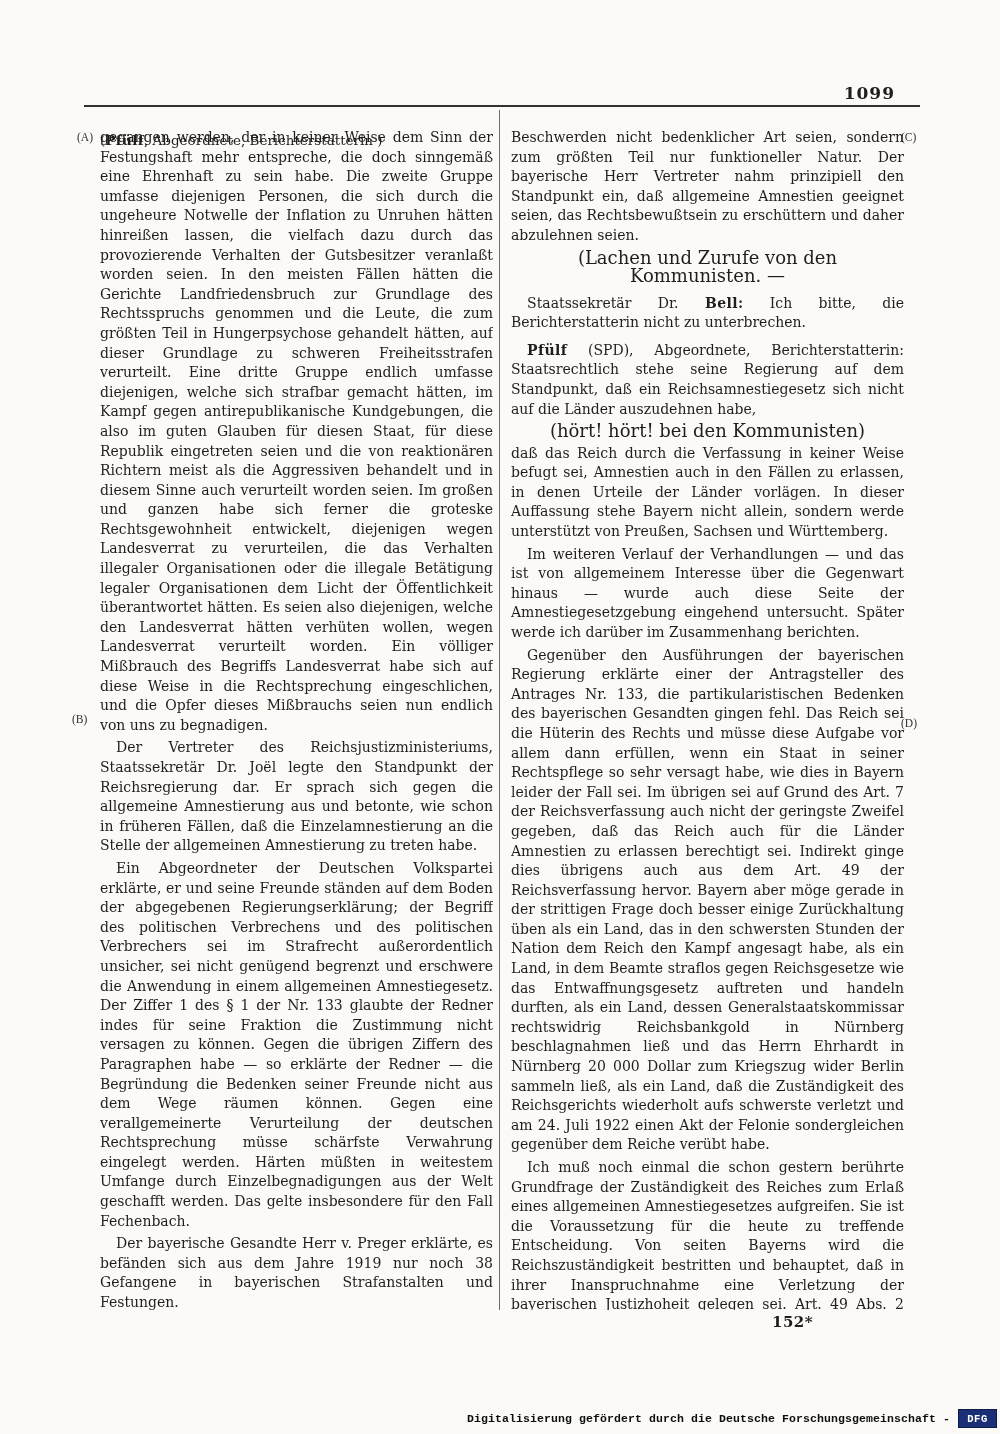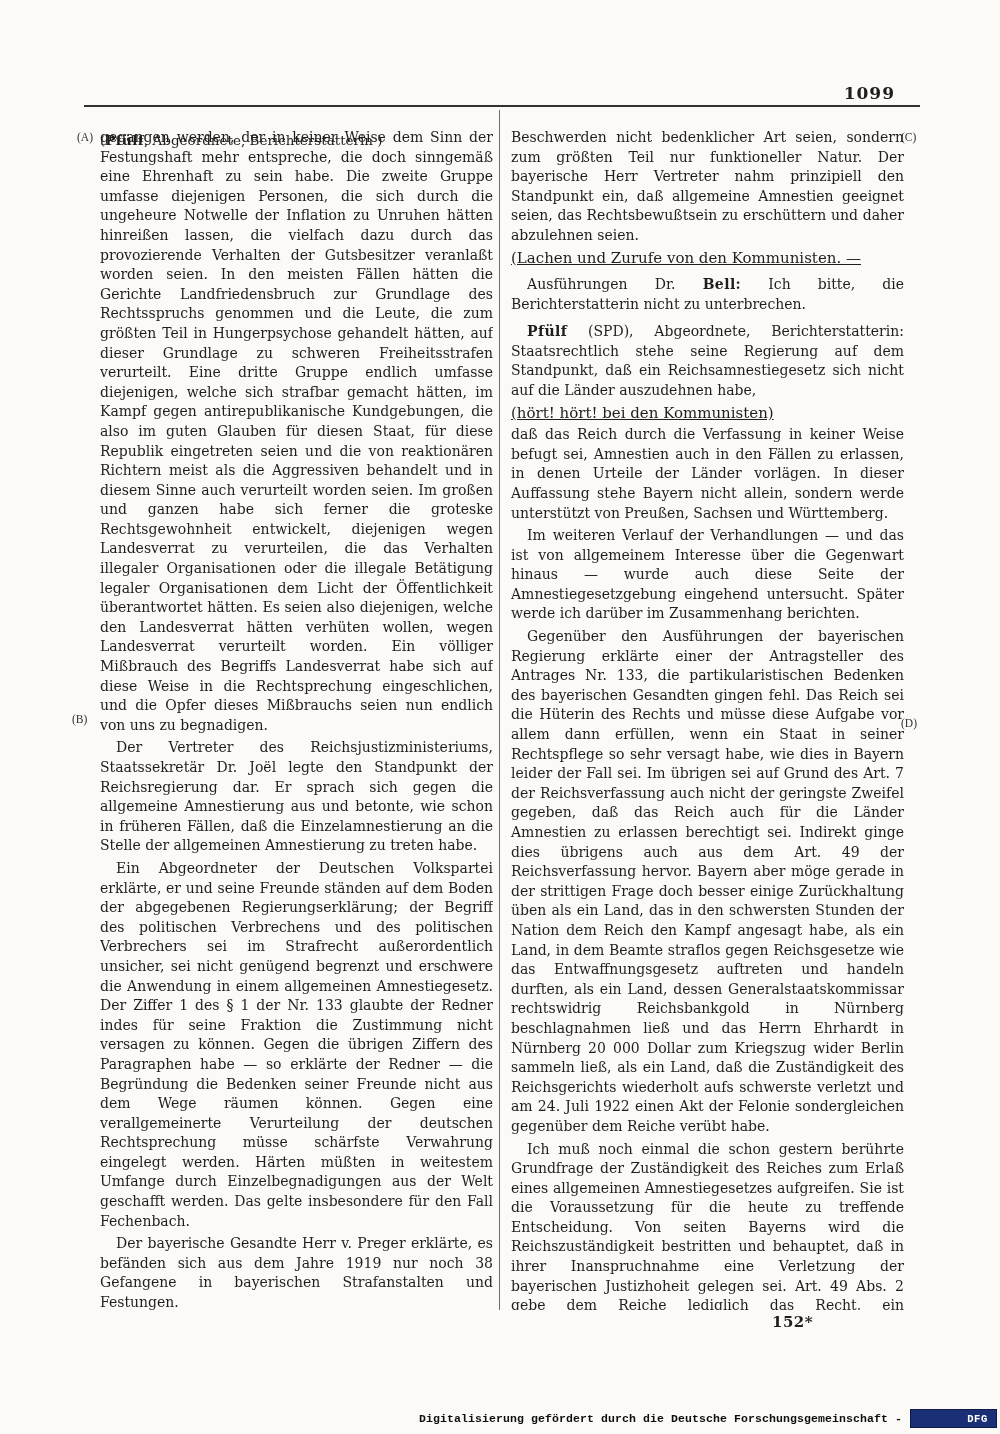--- a/index.html
+++ b/index.html
@@ -42,23 +42,22 @@
   .col{width:393px;overflow:hidden;font-size:14px;line-height:19.6px;}
   .col-divider{
     position:absolute;top:110px;left:499px;width:1px;height:1200px;
     background:#6f6d68;
   }
   .col p{margin:0;text-align:justify;}
   .col p.indent{text-indent:1.15em;}
   .col p.gap{margin-top:3px;}
   .col p.speech{margin-top:8px;text-indent:1.15em;}
   .interjection{
-    font-size:15px;line-height:18.5px;
+    text-align:center;font-size:18px;line-height:18.5px;
     margin:3px 0;
-    text-decoration:underline;
   }
   .blockquote{margin-left:30px;}
   .bold-name{font-weight:bold;letter-spacing:.4px;}
   
   .margin-letter{
     position:absolute;
     font-family:"Liberation Serif",serif;
     font-size:11.5px;color:#33312e;
   }
   .ml-a{left:77px;top:131px;}
@@ -78,21 +77,20 @@
   }
   .dfg-credit{
     font-size:11.5px;font-weight:bold;color:#0d0d0d;letter-spacing:.1px;
   }
   .dfg-logo{
     width:37px;height:17px;
     background:#1b2f77;color:#ffffff;
     display:flex;align-items:center;justify-content:center;
     font-size:10.5px;font-weight:bold;letter-spacing:.5px;
     border:1px solid #0e1a4a;
-    padding-left:48px;
   }
 </style>
 </head>
 <body>
 
 <div class="page">
 
   <div class="page-number">1099</div>
   <div class="head-rule"></div>
 
@@ -113,21 +111,21 @@
       <p class="indent gap">Ein Abgeordneter der Deutschen Volkspartei erklärte, er und seine Freunde ständen auf dem Boden der abgegebenen Regierungserklärung; der Begriff des politischen Verbrechens und des politischen Verbrechers sei im Strafrecht außerordentlich unsicher, sei nicht genügend begrenzt und erschwere die Anwendung in einem allgemeinen Amnestiegesetz. Der Ziffer 1 des § 1 der Nr. 133 glaubte der Redner indes für seine Fraktion die Zustimmung nicht versagen zu können. Gegen die übrigen Ziffern des Paragraphen habe — so erklärte der Redner — die Begründung die Bedenken seiner Freunde nicht aus dem Wege räumen können. Gegen eine verallgemeinerte Verurteilung der deutschen Rechtsprechung müsse schärfste Verwahrung eingelegt werden. Härten müßten in weitestem Umfange durch Einzelbegnadigungen aus der Welt geschafft werden. Das gelte insbesondere für den Fall Fechenbach.</p>
       <p class="indent gap">Der bayerische Gesandte Herr v. Preger erklärte, es befänden sich aus dem Jahre 1919 nur noch 38 Gefangene in bayerischen Strafanstalten und Festungen.</p>
 
     </div>
 
     <div class="col">
       <p>Beschwerden nicht bedenklicher Art seien, sondern zum größten Teil nur funktioneller Natur. Der bayerische Herr Vertreter nahm prinzipiell den Standpunkt ein, daß allgemeine Amnestien geeignet seien, das Rechtsbewußtsein zu erschüttern und daher abzulehnen seien.</p>
       <div class="interjection">
         <div>(Lachen und Zurufe von den Kommunisten. —</div>
       </div>
-      <p class="speech"><span>Ausführungen Dr. </span><span class="bold-name">Bell:</span><span> Ich bitte, die Berichterstatterin nicht zu unterbrechen.</span></p>
+      <p class="speech"><span>Staatssekretär Dr. </span><span class="bold-name">Bell:</span><span> Ich bitte, die Berichterstatterin nicht zu unterbrechen.</span></p>
       <p class="speech"><span class="bold-name">Pfülf</span><span> (SPD), Abgeordnete, Berichterstatterin: Staatsrechtlich stehe seine Regierung auf dem Standpunkt, daß ein Reichsamnestiegesetz sich nicht auf die Länder auszudehnen habe,</span></p>
       <div class="interjection">(hört! hört! bei den Kommunisten)</div>
       <p>daß das Reich durch die Verfassung in keiner Weise befugt sei, Amnestien auch in den Fällen zu erlassen, in denen Urteile der Länder vorlägen. In dieser Auffassung stehe Bayern nicht allein, sondern werde unterstützt von Preußen, Sachsen und Württemberg.</p>
       <p class="indent gap">Im weiteren Verlauf der Verhandlungen — und das ist von allgemeinem Interesse über die Gegenwart hinaus — wurde auch diese Seite der Amnestiegesetzgebung eingehend untersucht. Später werde ich darüber im Zusammenhang berichten.</p>
       <p class="indent gap">Gegenüber den Ausführungen der bayerischen Regierung erklärte einer der Antragsteller des Antrages Nr. 133, die partikularistischen Bedenken des bayerischen Gesandten gingen fehl. Das Reich sei die Hüterin des Rechts und müsse diese Aufgabe vor allem dann erfüllen, wenn ein Staat in seiner Rechtspflege so sehr versagt habe, wie dies in Bayern leider der Fall sei. Im übrigen sei auf Grund des Art. 7 der Reichsverfassung auch nicht der geringste Zweifel gegeben, daß das Reich auch für die Länder Amnestien zu erlassen berechtigt sei. Indirekt ginge dies übrigens auch aus dem Art. 49 der Reichsverfassung hervor. Bayern aber möge gerade in der strittigen Frage doch besser einige Zurückhaltung üben als ein Land, das in den schwersten Stunden der Nation dem Reich den Kampf angesagt habe, als ein Land, in dem Beamte straflos gegen Reichsgesetze wie das Entwaffnungsgesetz auftreten und handeln durften, als ein Land, dessen Generalstaatskommissar rechtswidrig Reichsbankgold in Nürnberg beschlagnahmen ließ und das Herrn Ehrhardt in Nürnberg 20 000 Dollar zum Kriegszug wider Berlin sammeln ließ, als ein Land, daß die Zuständigkeit des Reichsgerichts wiederholt aufs schwerste verletzt und am 24. Juli 1922 einen Akt der Felonie sondergleichen gegenüber dem Reiche verübt habe.</p>
       <p class="blockquote indent gap">Ich muß noch einmal die schon gestern berührte Grundfrage der Zuständigkeit des Reiches zum Erlaß eines allgemeinen Amnestiegesetzes aufgreifen. Sie ist die Voraussetzung für die heute zu treffende Entscheidung. Von seiten Bayerns wird die Reichszuständigkeit bestritten und behauptet, daß in ihrer Inanspruchnahme eine Verletzung der bayerischen Justizhoheit gelegen sei. Art. 49 Abs. 2 gebe dem Reiche lediglich das Recht, ein Amnestiegesetz für die vom Reichsgericht in erster Instanz abgeurteilten Straftaten zu erlassen. Dieser Rechtsauffassung kann ich mich nicht anschließen und muß ich widersprechen. Durch Wortinterpretation un-</p>
     </div>
   </div>
 
   <div class="signature-mark">152*</div>

